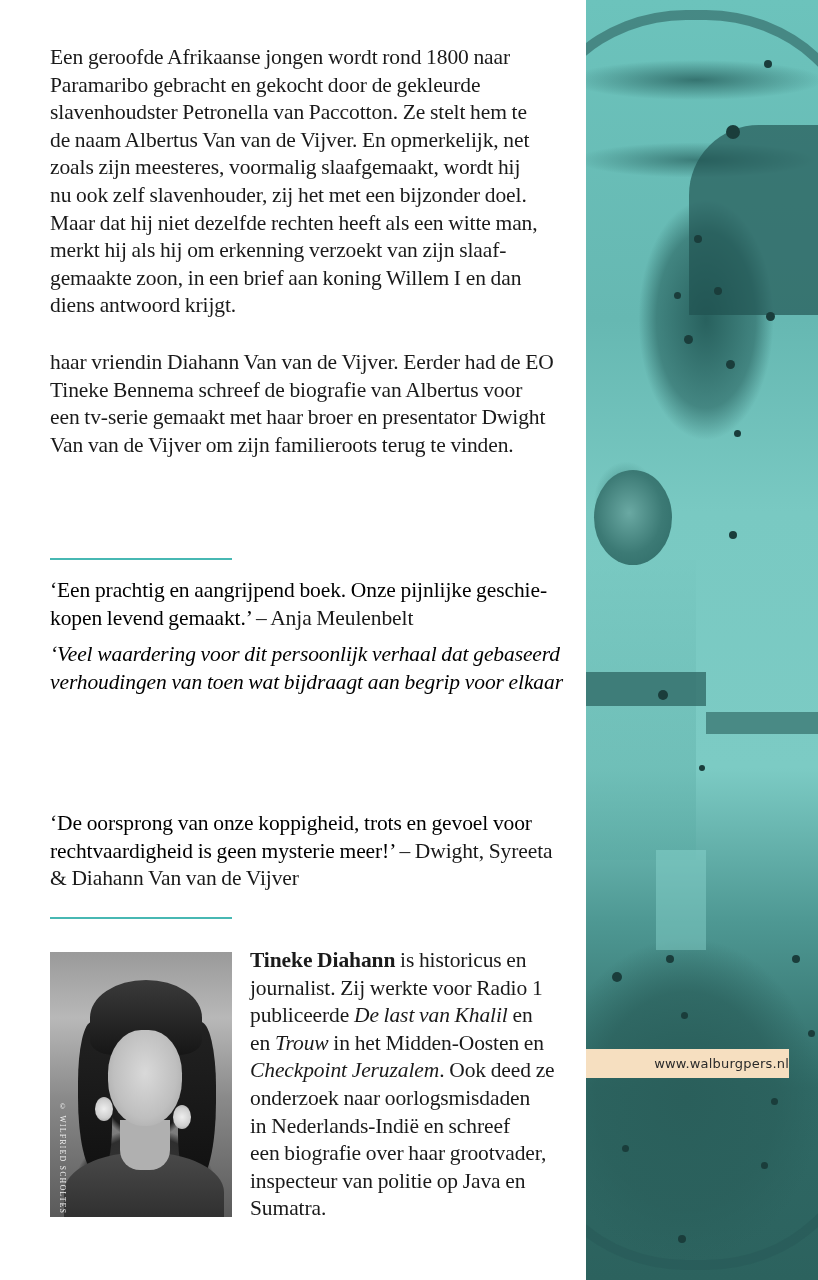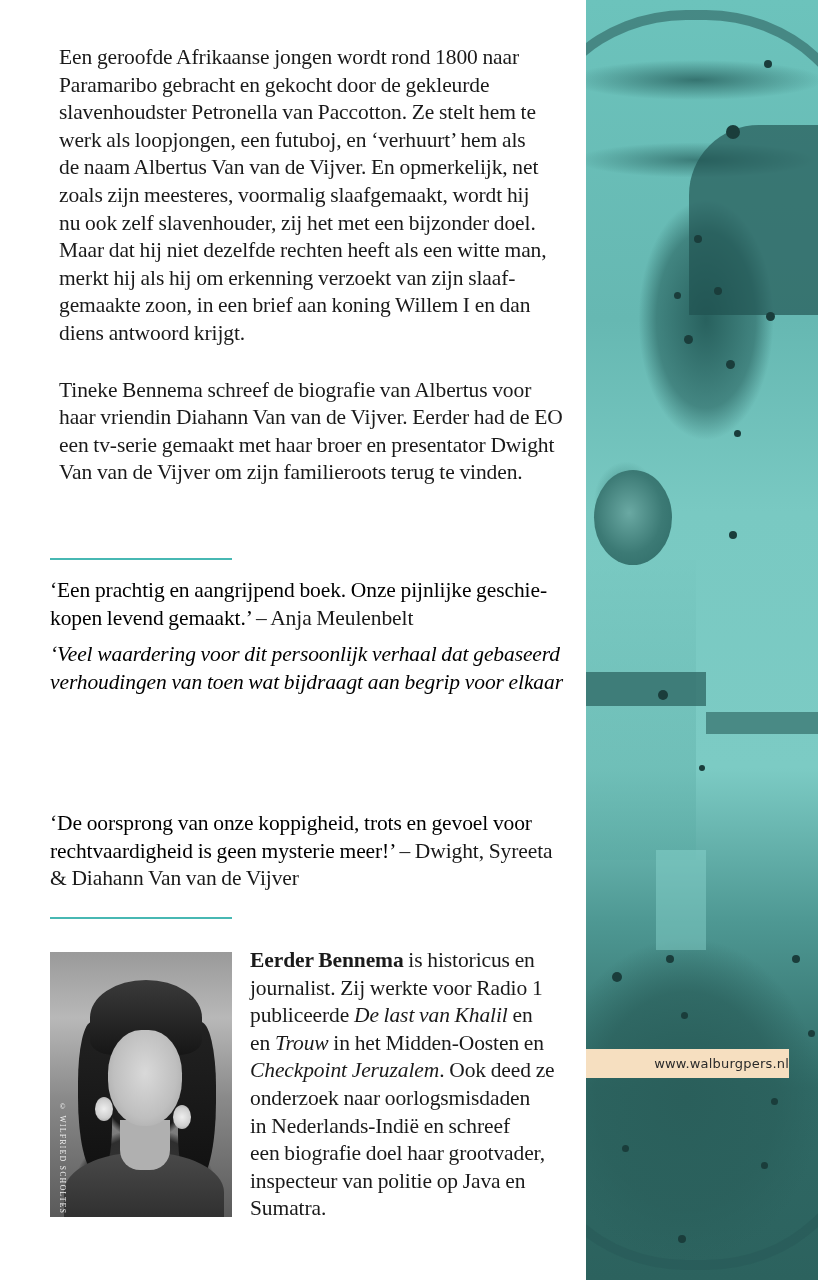--- a/index.html
+++ b/index.html
@@ -13,21 +13,20 @@
       position: relative;
       overflow: hidden;
       font-family: "Liberation Serif", "DejaVu Serif", serif;
       color: #1a1a1a;
     }
     .text-column {
       position: absolute;
       left: 50px;
       top: 44px;
       width: 520px;
-      margin-left: 9px;
     }
     .para {
       margin: 0;
       font-size: 21.5px;
       line-height: 27.6px;
       letter-spacing: -0.1px;
       word-spacing: -0.5px;
     }
     .para .line { display: block; white-space: nowrap; }
     .blurb-1 { margin-top: 0; }
@@ -247,32 +246,31 @@
     }
   </style>
 </head>
 <body>
 
 <div class="text-column">
   <p class="para blurb-1">
     <span class="line">Een geroofde Afrikaanse jongen wordt rond 1800 naar</span>
     <span class="line">Paramaribo gebracht en gekocht door de gekleurde</span>
     <span class="line">slavenhoudster Petronella van Paccotton. Ze stelt hem te</span>
-    <span class="line">werk als loopjongen, een futuboj, en ‘verhuurt’ hem als</span>
     <span class="line">de naam Albertus Van van de Vijver. En opmerkelijk, net</span>
     <span class="line">zoals zijn meesteres, voormalig slaafgemaakt, wordt hij</span>
     <span class="line">nu ook zelf slavenhouder, zij het met een bijzonder doel.</span>
     <span class="line">Maar dat hij niet dezelfde rechten heeft als een witte man,</span>
     <span class="line">merkt hij als hij om erkenning verzoekt van zijn slaaf-</span>
     <span class="line">gemaakte zoon, in een brief aan koning Willem I en dan</span>
     <span class="line">diens antwoord krijgt.</span>
   </p>
   <p class="para blurb-2">
+    <span class="line">haar vriendin Diahann Van van de Vijver. Eerder had de EO</span>
     <span class="line">Tineke Bennema schreef de biografie van Albertus voor</span>
-    <span class="line">haar vriendin Diahann Van van de Vijver. Eerder had de EO</span>
     <span class="line">een tv-serie gemaakt met haar broer en presentator Dwight</span>
     <span class="line">Van van de Vijver om zijn familieroots terug te vinden.</span>
   </p>
 </div>
 
 <div class="rule rule-1"></div>
 
 <div class="quote quote-1">
   <span class="line"><span class="q">‘Een prachtig en aangrijpend boek. Onze pijnlijke geschie-</span><span class="attr"></span></span>
   <span class="line"><span class="q">kopen levend gemaakt.’</span><span class="attr"> – Anja Meulenbelt</span></span>
@@ -297,28 +295,28 @@
   <div class="photo-body"></div>
   <div class="photo-neck"></div>
   <div class="photo-hair"></div>
   <div class="photo-face"></div>
   <div class="photo-earring earring-l"></div>
   <div class="photo-earring earring-r"></div>
   <div class="photo-credit">© WILFRIED SCHOLTES</div>
 </div>
 
 <div class="bio">
-  <span class="line"><b>Eerder Bennema</b><span> is historicus en</span></span>
+  <span class="line"><b>Tineke Diahann</b><span> is historicus en</span></span>
   <span class="line">journalist. Zij werkte voor Radio 1</span>
   <span class="line"><span>publiceerde </span><i>De last van Khalil</i><span> en</span></span>
   <span class="line"><span>en </span><i>Trouw</i><span> in het Midden-Oosten en</span></span>
   <span class="line"><i>Checkpoint Jeruzalem</i><span>. Ook deed ze</span></span>
   <span class="line">onderzoek naar oorlogsmisdaden</span>
   <span class="line">in Nederlands-Indië en schreef</span>
-  <span class="line">een biografie doel haar grootvader,</span>
+  <span class="line">een biografie over haar grootvader,</span>
   <span class="line">inspecteur van politie op Java en</span>
   <span class="line">Sumatra.</span>
 </div>
 
 <div class="cover-panel">
   <div class="cover-door"></div>
   <div class="cover-figure-body"></div>
   <div class="cover-figure-head"></div>
   <div class="cover-belt"></div>
   <div class="cover-bench"></div>

